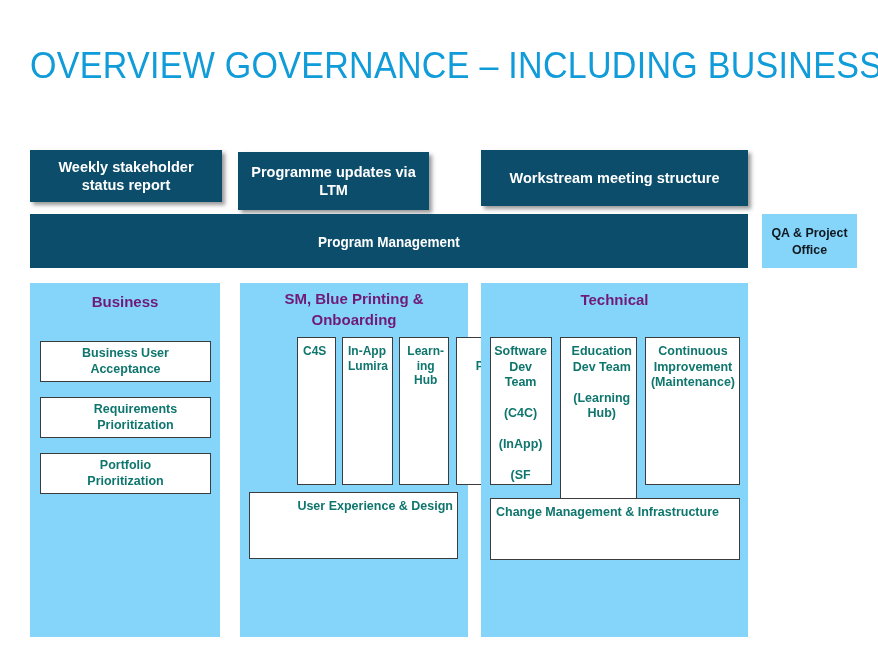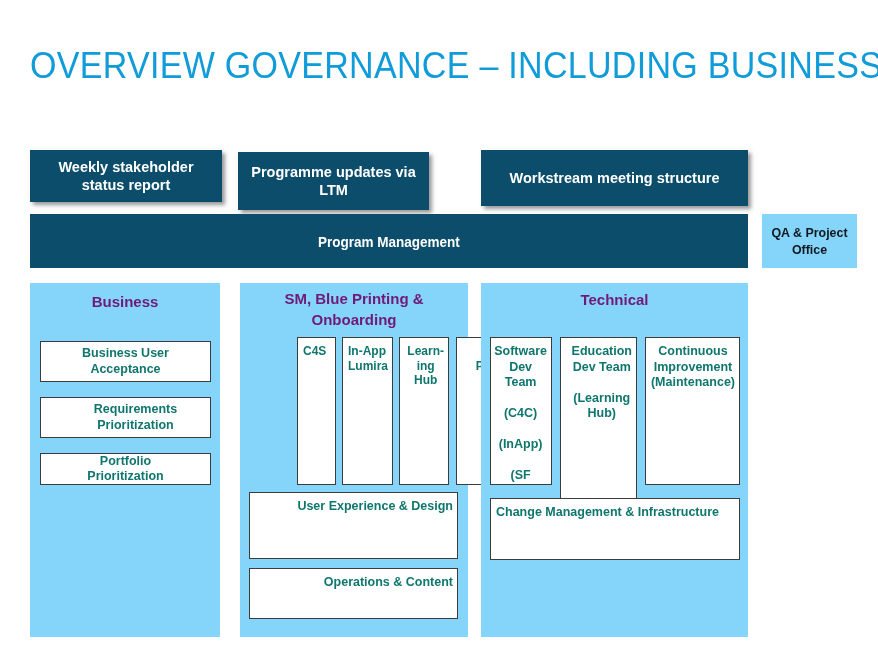--- a/index.html
+++ b/index.html
@@ -166,21 +166,21 @@
     display: flex;
     align-items: flex-start;
     justify-content: flex-start;
     text-align: left;
     padding: 6px 5px;
   }
 
   
   #bcard-0 { left: 40px; top: 341px; width: 171px; height: 41px; }
   #bcard-1 { left: 40px; top: 397px; width: 171px; height: 41px; padding-left: 24px; }
-  #bcard-2 { left: 40px; top: 453px; width: 171px; height: 32px; }
+  #bcard-2 { left: 40px; top: 453px; width: 171px; height: 41px; }
 
   
   #smcard-0 { left: 249px; top: 337px; width: 39px;  height: 148px; }
   #smcard-1 { left: 294px; top: 337px; width: 51px;  height: 148px; }
   #smcard-2 { left: 351px; top: 337px; width: 50px;  height: 148px; }
   #smcard-3 { left: 408px; top: 337px; width: 50px;  height: 148px; }
   
   #smwide-0 { left: 249px; top: 492px; width: 209px; height: 67px; }
   #smwide-1 { left: 249px; top: 568px; width: 209px; height: 51px; }
 
@@ -249,23 +249,20 @@
 ing
 Hub</span>
   </div>
   <div class="card top-center narrow" id="smcard-3">
     <span class="card-text">SF
 P&amp;R</span>
   </div>
   <div class="card top-center" id="smwide-0">
     <span class="card-text">User Experience &amp; Design</span>
   </div>
-  <div class="card top-center" id="smwide-1">
-    <span class="card-text">Operations &amp; Content</span>
-  </div>
 
   <div class="panel" id="panel-technical">
     <div class="panel-title">Technical</div>
   </div>
   <div class="card top-center" id="tcard-0">
     <span class="card-text">Software
 Dev
 Team
 
 (C4C)

